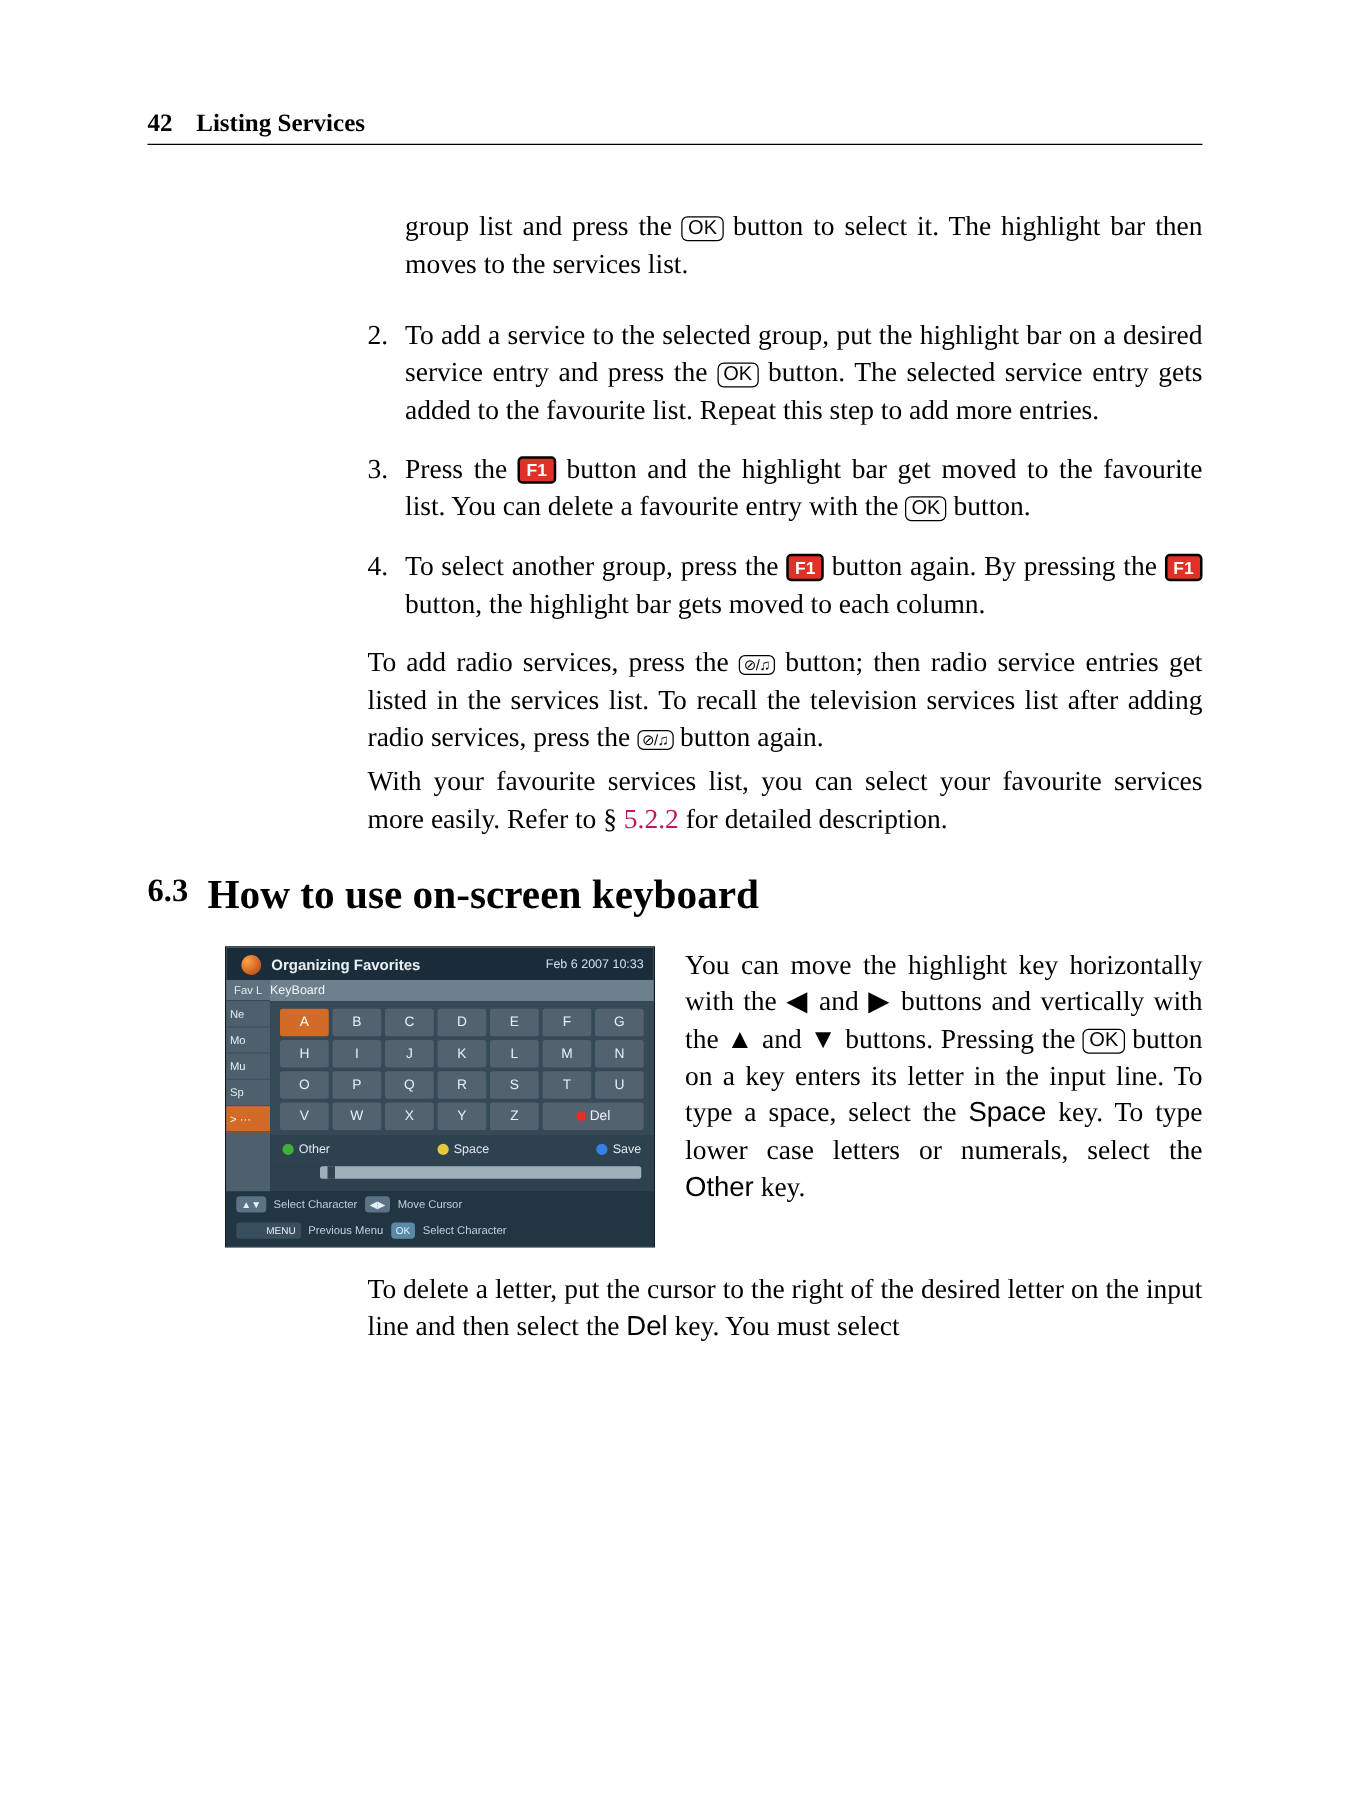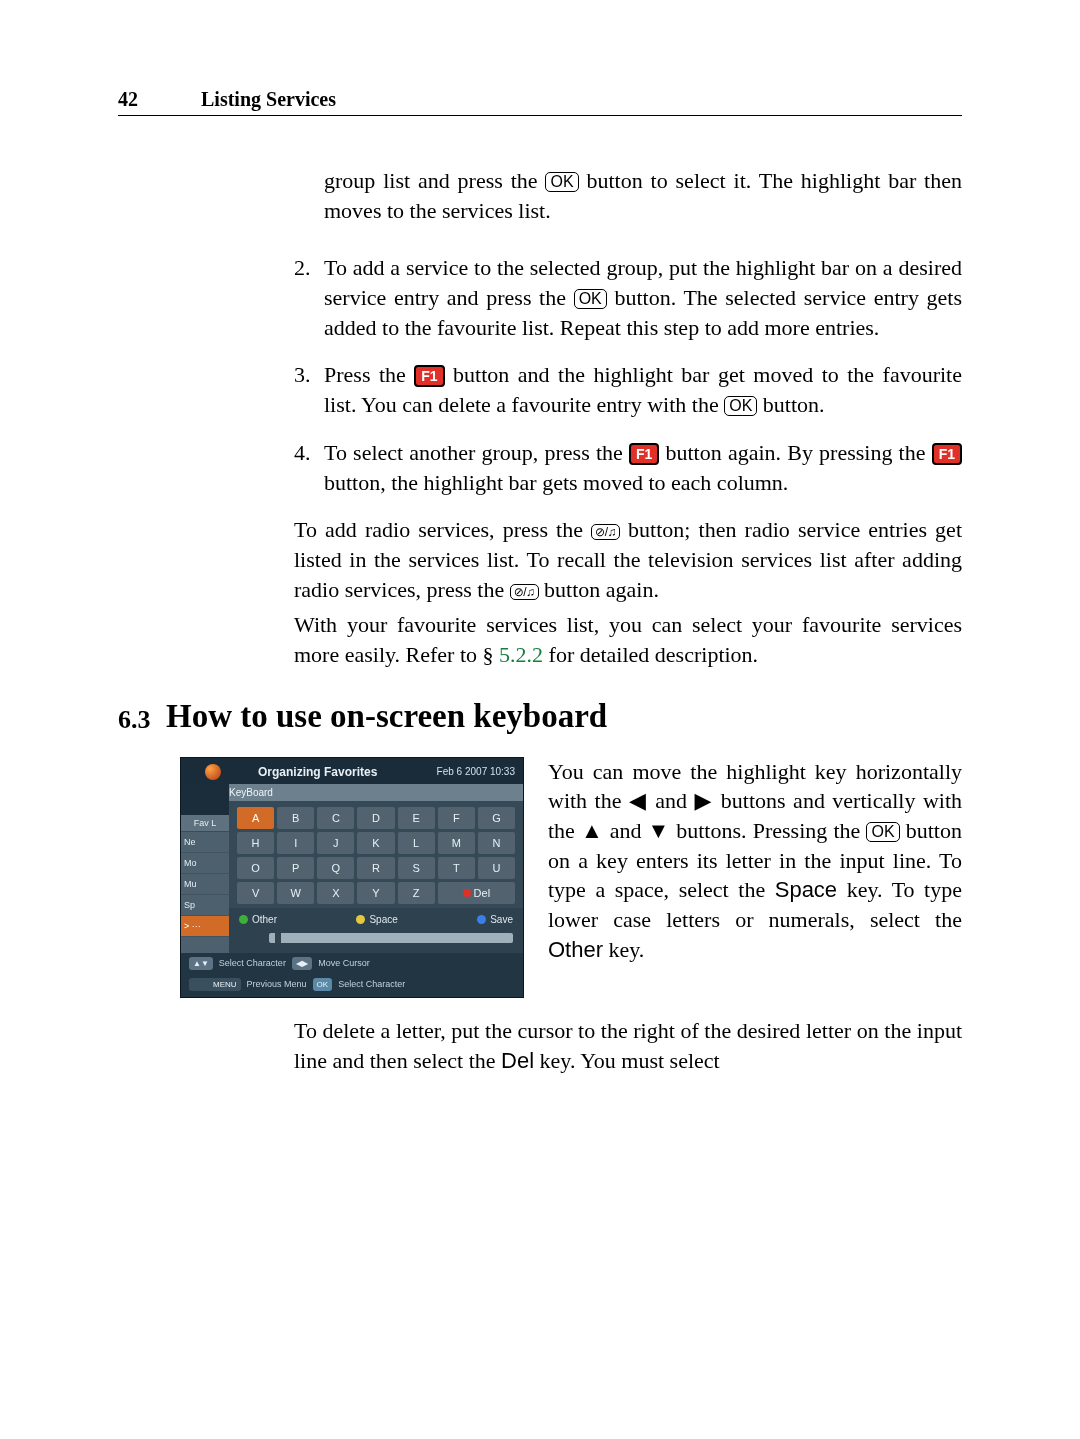--- a/index.html
+++ b/index.html
@@ -21,21 +21,20 @@
     padding-bottom: 4px;
     margin-bottom: 50px;
     font-size: 20px;
   }
   .running-head .pg {
     font-weight: bold;
     margin-right: 14px;
   }
   .running-head .chap {
     font-weight: bold;
-    margin-left: 44px;
   }
   .body-area {
     margin-left: 176px; 
     font-size: 22px;
     line-height: 1.35;
   }
   .body-area p {
     margin: 0 0 4px 0;
     text-align: justify;
   }
@@ -82,24 +81,24 @@
     display: inline-block;
     border: 1.5px solid #000;
     border-radius: 5px;
     font-family: Arial, Helvetica, sans-serif;
     font-size: 12px;
     line-height: 1;
     padding: 1px 3px 1px 3px;
     vertical-align: 1px;
     letter-spacing: -0.5px;
   }
-  .sec-link { color: #15803d; }
+  .sec-link { color: #be185d; }
   .section-row {
     display: flex;
-    align-items: flex-end;
+    align-items: flex-start;
     margin: 28px 0 22px 0;
   }
   .section-row .secnum {
     width: 48px;
     font-size: 26px;
     font-weight: bold;
   }
   .section-row .sectitle {
     font-size: 33px;
     font-weight: bold;
@@ -126,39 +125,37 @@
     background: linear-gradient(#1a2c3a, #1f323f);
     border: 1px solid #0a1620;
     font-family: Arial, Helvetica, sans-serif;
     color: #dfe8ee;
     font-size: 11px;
     position: relative;
   }
   .osk-header {
     display: flex;
     align-items: center;
-    padding: 6px 8px 4px 24px;
+    padding: 6px 8px 4px 12px;
     font-size: 12px;
-    gap: 29px;
   }
   .osk-header .hicon {
     width: 16px; height: 16px;
     border-radius: 50%;
     background: radial-gradient(circle at 30% 30%, #ffa244, #b03a10);
     margin-right: 8px;
   }
   .osk-header .htitle { font-weight: bold; color:#e8f0f6; font-size:12px; }
   .osk-header .hdate { margin-left: auto; color:#cfe0ec; font-size:10px; }
   .osk-body { display: flex; }
   .osk-left {
-    width: 48px;
+    width: 35px;
     background: #4d606e;
     font-size: 9px;
     color: #e6edf2;
-    margin-top: 31px;
   }
   .osk-left .lhead {
     background: #5d717f;
     text-align: center;
     padding: 3px 0;
     font-size: 9px;
     border-bottom: 1px solid #3a4a57;
   }
   .osk-left .litem {
     padding: 5px 3px;

